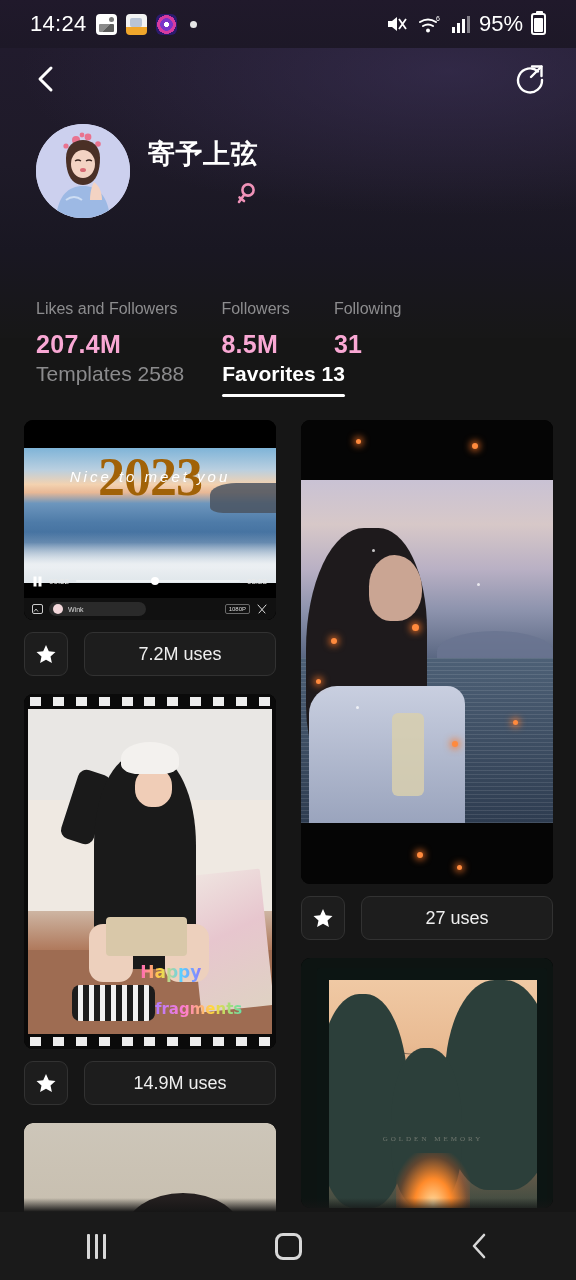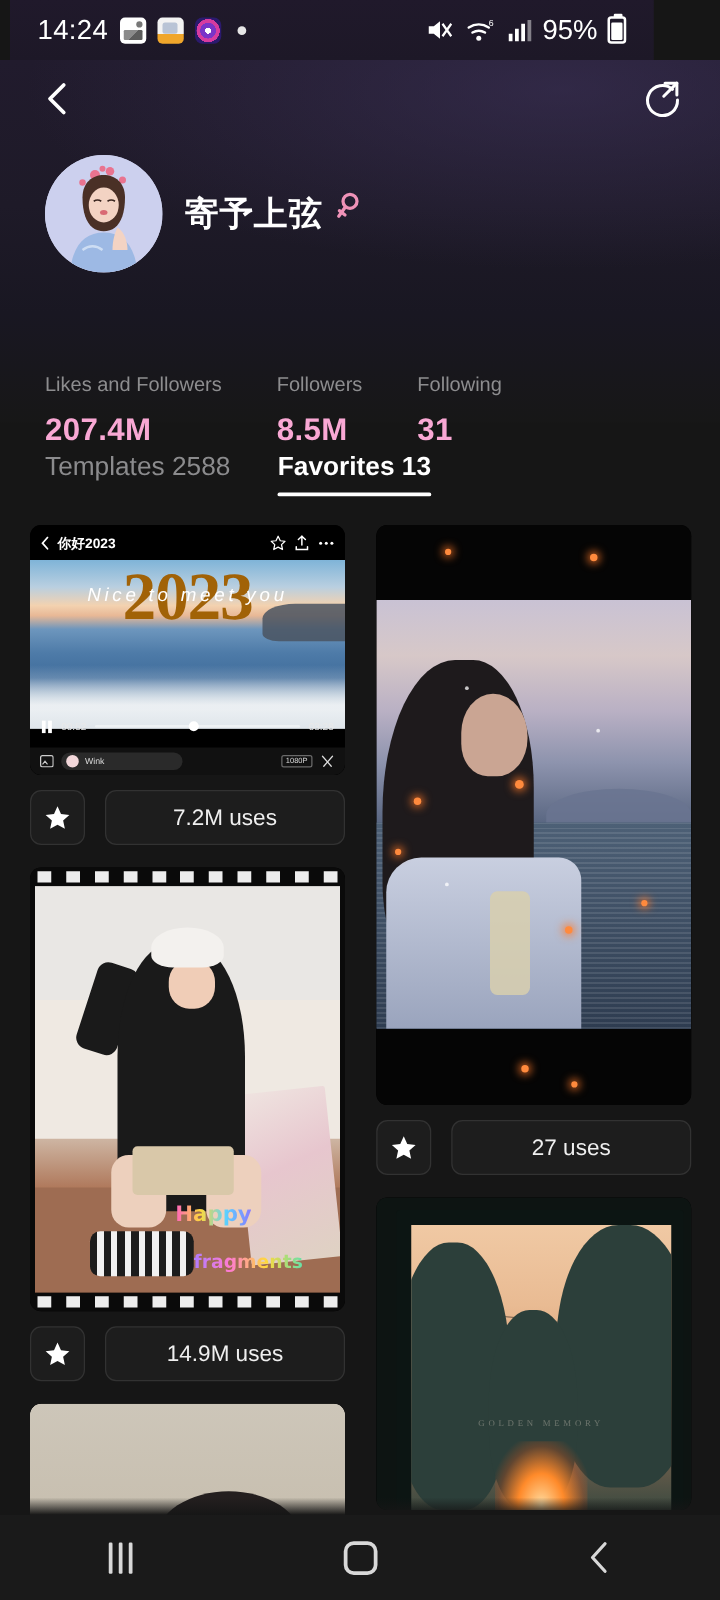--- a/index.html
+++ b/index.html
@@ -6,23 +6,23 @@
   html,body {
     width:576px; height:1280px; overflow:hidden;
     background:#161616;
     font-family:"Liberation Sans", sans-serif;
     -webkit-font-smoothing:antialiased;
   }
   #screen { position:relative; width:576px; height:1280px; overflow:hidden; background:#161616; }
 
   
   .statusbar {
-    position:absolute; top:0; left:8px; width:515px; height:48px;
+    position:absolute; top:0; left:0; width:576px; height:48px;
     display:flex; align-items:center; justify-content:space-between;
-    padding:0 22px; color:#fff; z-index:20;
+    padding:0 30px; color:#fff; z-index:20;
     background:linear-gradient(180deg,#20192b 0%, #1d1827 100%);
   }
   .sb-left { display:flex; align-items:center; gap:9px; }
   .sb-time { font-size:22px; font-weight:400; letter-spacing:0.3px; }
   .sb-ic { width:21px; height:21px; border-radius:4px; display:inline-block; position:relative; }
   .ic-photos { background:#ffffff; }
   .ic-photos:after{ content:""; position:absolute; left:3px; bottom:3px; width:15px; height:8px;
      background:linear-gradient(135deg,#8a8a8a 0 50%, #5c5c5c 50% 100%); border-radius:1px;}
   .ic-photos:before{ content:""; position:absolute; right:3px; top:3px; width:5px; height:5px;
      background:#777; border-radius:50%; }
@@ -51,21 +51,21 @@
   }
   .navrow { height:62px; display:flex; align-items:center; justify-content:space-between; padding:0 24px; }
   .back-btn, .share-btn { width:44px; height:44px; display:flex; align-items:center; justify-content:center; cursor:pointer;}
   .profile { display:flex; align-items:center; padding:14px 0 0 36px; }
   .avatar {
     width:94px; height:94px; border-radius:50%; flex:none; overflow:hidden; position:relative;
     background:#ccd0ee;
   }
   .av-girl { position:absolute; inset:0; }
   .pname-wrap { margin-left:18px; }
-  .pname { display:flex; align-items:flex-start; gap:10px; }
+  .pname { display:flex; align-items:flex-end; gap:10px;flex-direction:column; }
   .pname-txt { color:#fff; font-size:27px; font-weight:700; letter-spacing:0.5px; }
   .gender { width:22px; height:24px; }
   .pbio { color:#9d9d9f; font-size:18px; margin-top:9px; }
 
   
   .statsrow {
     position:absolute; top:300px; left:0; width:576px; height:70px;
     display:flex; align-items:flex-start; padding:0 36px; z-index:6;
   }
   .stat { margin-right:44px; }
@@ -305,40 +305,20 @@
     <div class="tab active">Favorites 13</div>
   </div>
 
   <div class="feed">
 
     <div class="col">
 
       <div class="card">
         <div class="thumb">
           <div class="vp">
-            <div class="vp-top">
-              <svg width="8" height="11" viewBox="0 0 8 11">
-                <path d="M6 1 L2 5.5 L6 10" stroke="#fff" stroke-width="1.4" fill="none" stroke-linecap="round"></path>
-              </svg>
-              <span class="vp-title">你好2023</span>
-              <span class="vp-top-sp"></span>
-              <svg width="13" height="13" viewBox="0 0 13 13">
-                <path d="M6.5 1 L8.2 4.6 L12 5 L9.2 7.7 L10 11.6 L6.5 9.7 L3 11.6 L3.8 7.7 L1 5 L4.8 4.6 Z" stroke="#fff" stroke-width="1" fill="none" stroke-linejoin="round"></path>
-              </svg>
-              <svg width="13" height="13" viewBox="0 0 13 13">
-                <path d="M6.5 1 L6.5 8" stroke="#fff" stroke-width="1.2" stroke-linecap="round"></path>
-                <path d="M3.7 3.6 L6.5 1 L9.3 3.6" stroke="#fff" stroke-width="1.2" fill="none" stroke-linecap="round" stroke-linejoin="round"></path>
-                <path d="M2 9.4 L2 11.6 L11 11.6 L11 9.4" stroke="#fff" stroke-width="1.2" fill="none" stroke-linecap="round"></path>
-              </svg>
-              <svg width="14" height="13" viewBox="0 0 14 13">
-                <circle cx="2.5" cy="6.5" r="1.2" fill="#fff"></circle>
-                  <circle cx="7" cy="6.5" r="1.2" fill="#fff"></circle>
-                  <circle cx="11.5" cy="6.5" r="1.2" fill="#fff"></circle>
-              </svg>
-            </div>
 
             <div class="vp-img">
               <div class="vp-rock"></div>
               <div class="vp-surf"></div>
             </div>
             <div class="vp-2023">2023</div>
             <div class="vp-nice">Nice to meet you</div>
 
             <div class="vp-ctrl">
               <svg width="9" height="11" viewBox="0 0 9 11">

